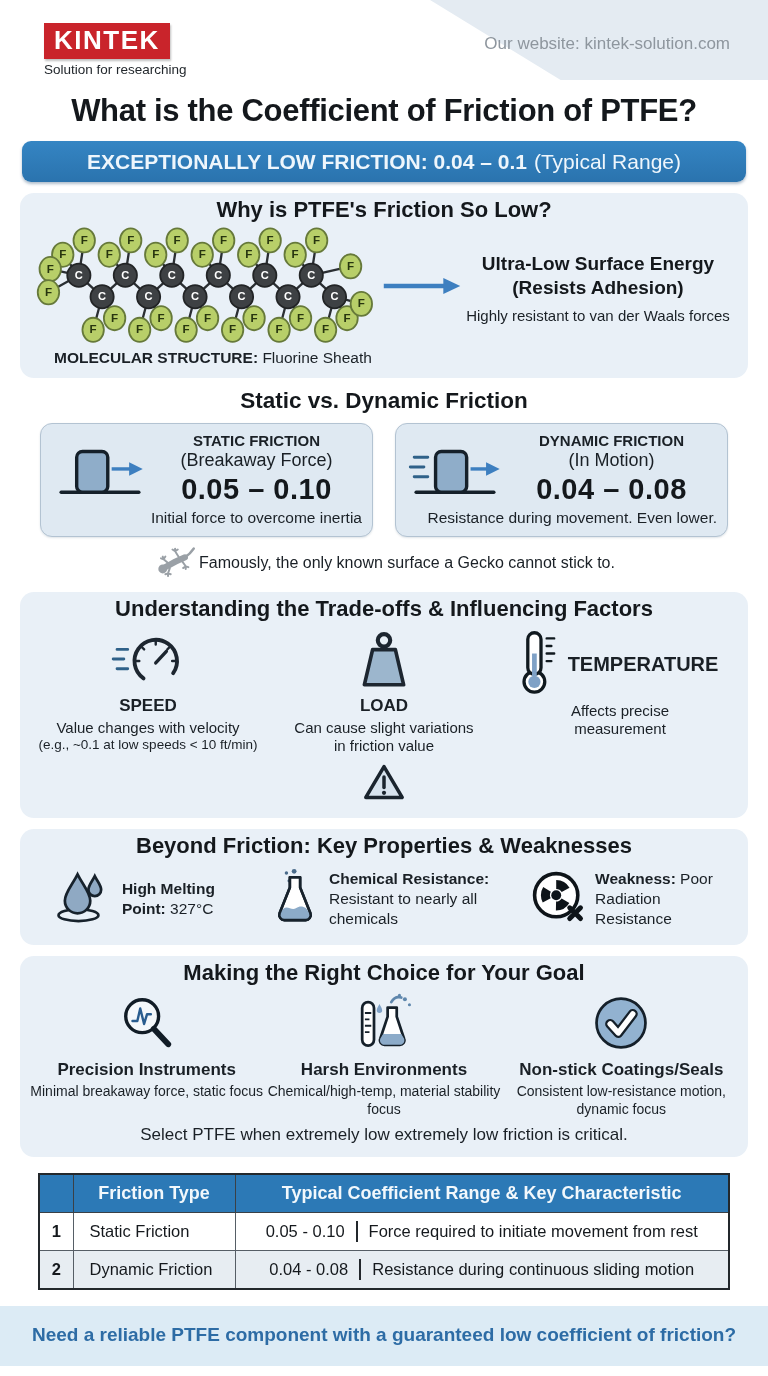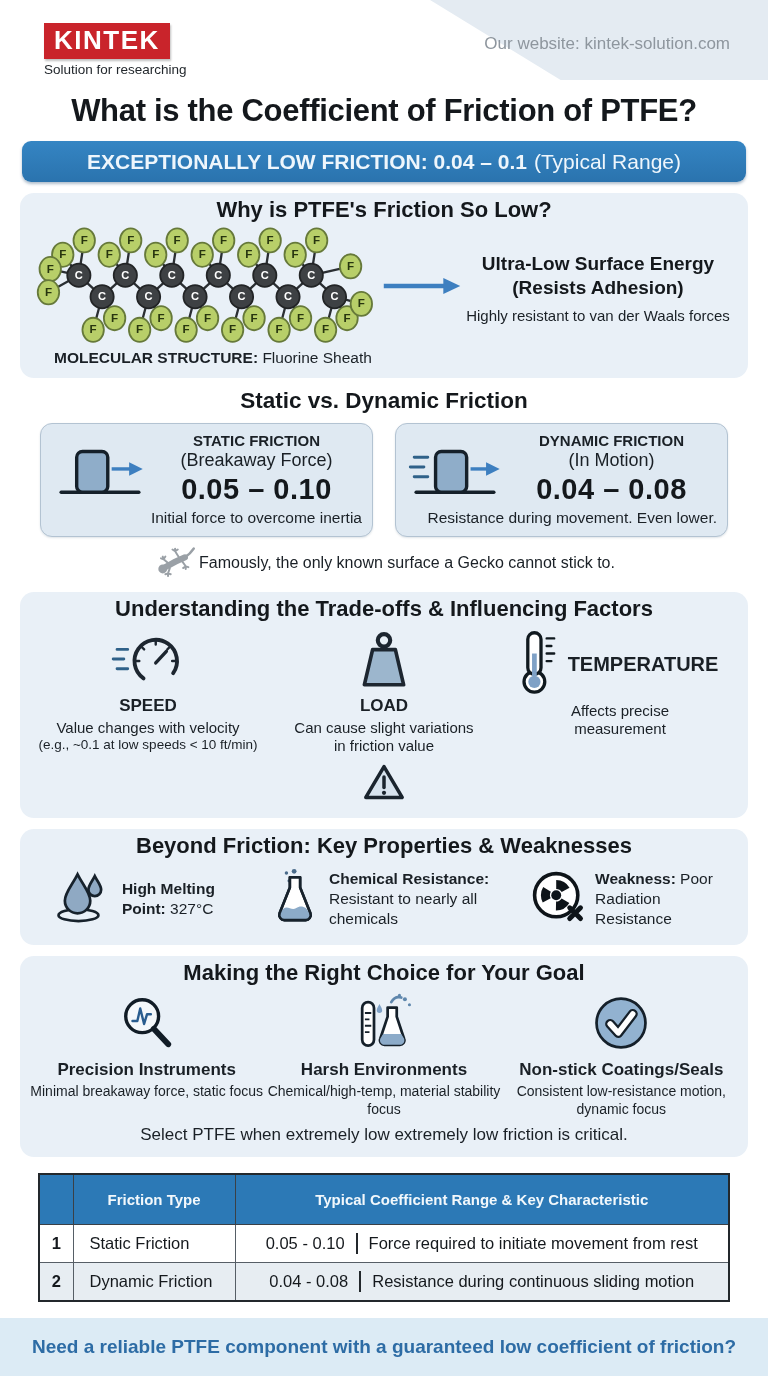--- a/index.html
+++ b/index.html
@@ -79,21 +79,21 @@
   
   .ch-row{display:flex;margin-top:3px;padding:0 8px}
   .ch-col{flex:1;text-align:center}
   .ch-icon{height:64px;display:flex;align-items:center;justify-content:center}
   .ch-title{font-size:17px;font-weight:800;margin-top:5px}
   .ch-desc{font-size:14px;line-height:1.3;margin-top:2px}
   .ch-note{text-align:center;font-size:17px;padding:7px 0 12px}
 
   
   .tbl{margin:16px auto 0;border-collapse:collapse;width:692px;table-layout:fixed;border:2.5px solid #23282c}
-  .tbl th{background:#2c79b6;color:#f2f8fc;font-size:15px;font-weight:700;padding:16px 4px;border:1.5px solid #3a4046}
+  .tbl th{background:#2c79b6;color:#f2f8fc;font-size:18px;font-weight:700;padding:8px 4px;border:1.5px solid #3a4046}
   .tbl td{font-size:16.5px;padding:8px 6px;background:#fff;border:1.5px solid #565e66;color:#15191d}
   .tbl tr.alt td{background:#e7edf2}
   td.num{text-align:center;font-weight:700}
   td.type{padding-left:16px}
   .range-cell{display:flex;align-items:center;justify-content:center}
   .vdiv{width:2px;background:#23282c;height:21px;margin:0 11px;flex:none}
 
   
   .cta{margin-top:16px;background:#dcebf5;text-align:center;padding:18px 30px 20px}
   .cta-head{color:#2d6ca5;font-size:19px;font-weight:800}

